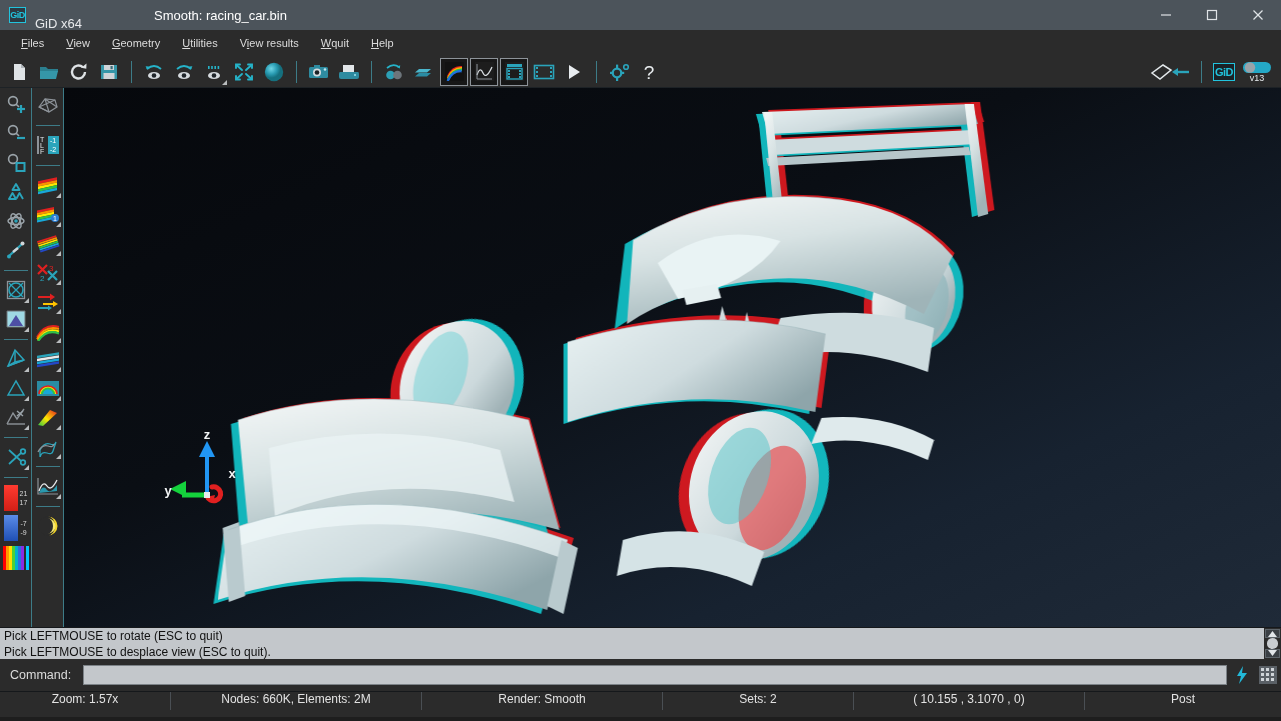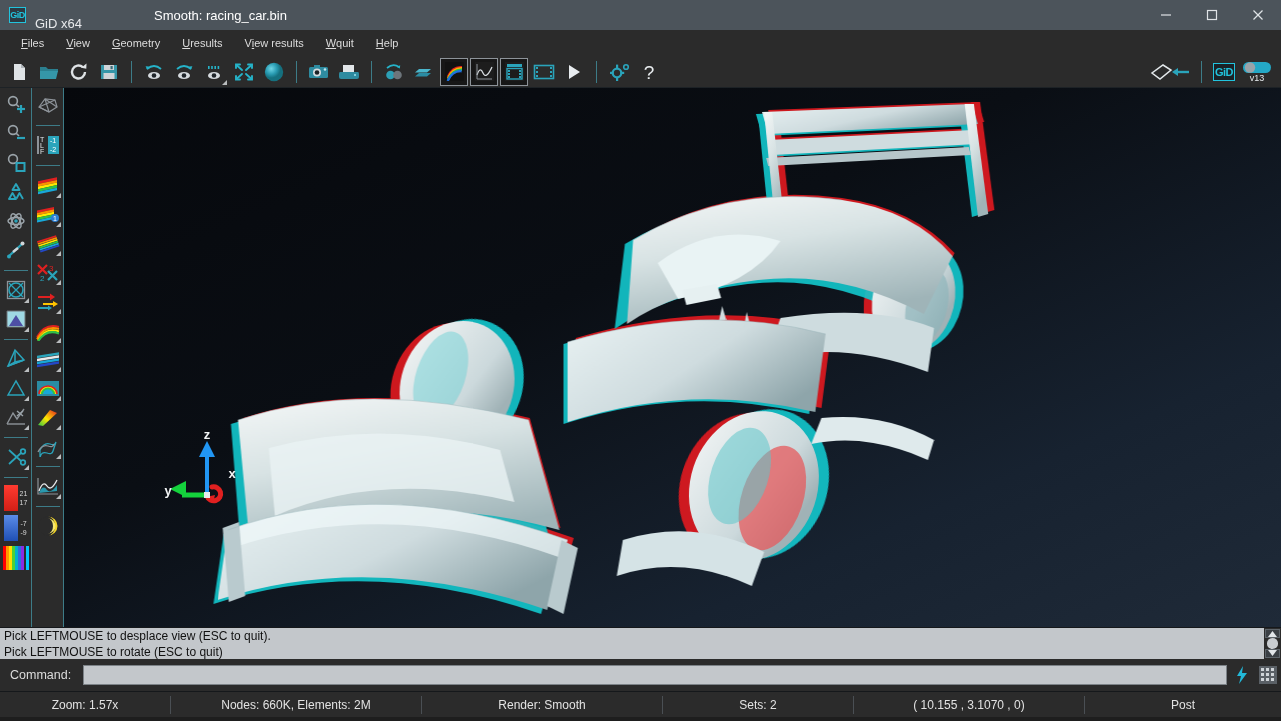--- a/index.html
+++ b/index.html
@@ -107,21 +107,21 @@
   }
   #cmd-label{ font-size:12.5px;color:#dcdcdc; padding:0 12px 0 8px; }
   #cmd-input{
     flex:1; height:20px; background:#c3c7cb; border:1px solid #7c8287;
   }
   .cmd-icon{ width:22px;height:22px;display:flex;align-items:center;justify-content:center;
              margin-left:4px; }
 
   
   #statusbar{
-    height:26px; background:#2b2b2b; display:flex; align-items:center;
+    height:26px; background:#2b2b2b; display:flex; align-items:flex-start;
     font-size:12px; color:#e2e2e2; border-top:1px solid #15181b;
   }
   .st-cell{ text-align:center; }
   .st-div{ width:1px;height:18px;background:#4a4f54; }
 </style>
 </head>
 <body>
 
 <div id="titlebar">
   <div id="app-logo">GiD</div>
@@ -144,21 +144,21 @@
           <line x1="10.5" y1="1.5" x2="1.5" y2="10.5" stroke="currentColor" stroke-width="1.2"></line>
         </svg>
     </div>
   </div>
 </div>
 
 <div id="menubar">
   <div class="menu-item"><u>F</u><span>iles</span></div>
   <div class="menu-item"><u>V</u><span>iew</span></div>
   <div class="menu-item"><u>G</u><span>eometry</span></div>
-  <div class="menu-item"><u>U</u><span>results</span></div>
+  <div class="menu-item"><u>U</u><span>tilities</span></div>
   <div class="menu-item"><span>V<u>i</u>ew results</span></div>
   <div class="menu-item"><u>W</u><span>quit</span></div>
   <div class="menu-item"><u>H</u><span>elp</span></div>
 </div>
 
 <div id="toolbar">
 
   <div class="tb-btn">
     <svg width="20" height="20" viewBox="0 0 20 20">
         <path d="M5 2 h7 l4 4 v12 h-11 z" fill="#dfe3e6"></path>
@@ -782,22 +782,22 @@
         <path d="M44 70 l9 -2 l-2 8 z" fill="#e02020"></path>
         <text x="70" y="51" font-size="13" font-weight="bold" fill="#f2f4f5" text-anchor="middle" font-family="Liberation Sans, sans-serif">x</text>
         <rect x="42" y="65" width="6" height="6" fill="#e8eaec"></rect>
       </svg>
     </div>
   </div>
 </div>
 
 <div id="msgarea">
   <div id="msglines">
+    <div>Pick LEFTMOUSE to rotate (ESC to quit)</div>
     <div>Pick LEFTMOUSE to desplace view (ESC to quit).</div>
-    <div>Pick LEFTMOUSE to rotate (ESC to quit)</div>
   </div>
   <div id="msg-scroll">
     <div class="sbtn">
       <svg width="9" height="6" viewBox="0 0 9 6">
           <path d="M4.5 0 L9 6 H0 z" fill="#e2e6e9"></path>
         </svg>
     </div>
     <div class="sthumb"></div>
     <div class="sbtn">
       <svg width="9" height="6" viewBox="0 0 9 6">

